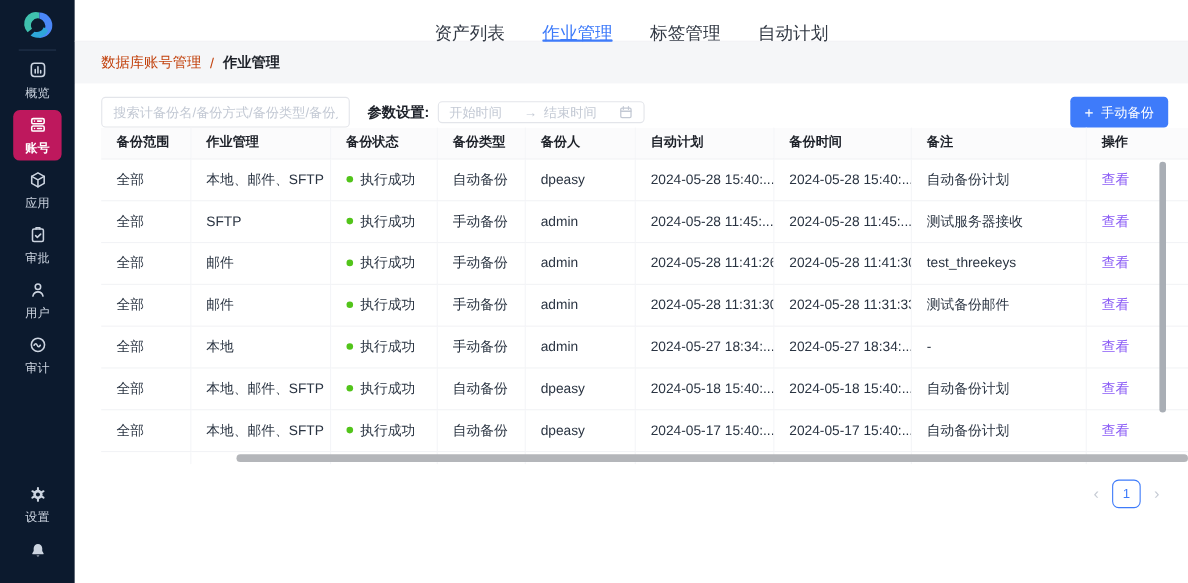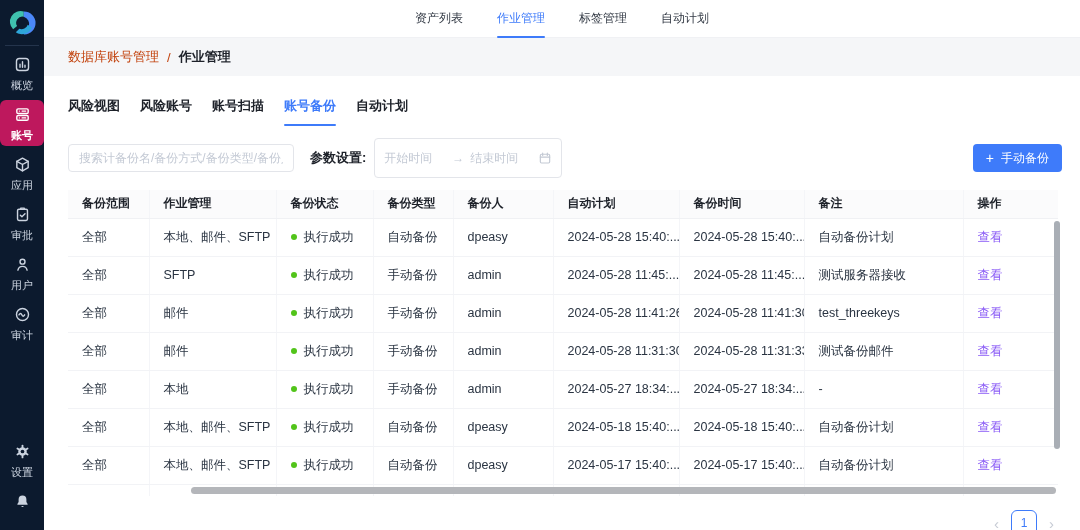--- a/index.html
+++ b/index.html
@@ -3,61 +3,61 @@
 <meta charset="utf-8">
 <style>
   * { box-sizing: border-box; }
   html,body { margin:0; padding:0; }
   body {
     width:1080px; height:530px; overflow:hidden; background:#fff;
     font-family:"Liberation Sans","DejaVu Sans",sans-serif;
     display:flex;
   }
   
-  .sidebar { width:44px; flex-shrink:0; background:#0c1a2e; display:flex; flex-direction:column; align-items:center; }
+  .sidebar { width:68px; flex-shrink:0; background:#0c1a2e; display:flex; flex-direction:column; align-items:center; }
   .logo { width:32px; height:32px; margin:7px 0 6px; }
   .side-divider { width:34px; height:1px; background:#24344c; }
   .side-item { width:44px; height:46px; margin-top:4px; border-radius:6px; display:flex; flex-direction:column; align-items:center; justify-content:center; gap:3px; cursor:pointer; }
   .side-item.active { background:#be185d;font-weight:bold; }
   .side-item .lbl { font-size:11px; line-height:1; color:#ccd4e0; }
   .side-item svg { width:17px; height:17px; }
   .side-spacer { flex:1; }
   .bell-btn { margin:10px 0 16px; cursor:pointer; }
   .bell-btn svg { width:17px; height:17px; }
   
   .main { flex:1; min-width:0; display:flex; flex-direction:column; }
   .topbar { height:38px; background:#fff; border-bottom:1px solid #f0f1f4; display:flex; align-items:center; justify-content:center; gap:30px; flex-shrink:0; }
-  .topnav-item { font-size:12px; color:#333a45; height:38px; line-height:38px; position:relative; cursor:pointer; padding:0 2px;font-family:Liberation Mono, monospace; }
+  .topnav-item { font-size:16px; color:#333a45; height:38px; line-height:38px; position:relative; cursor:pointer; padding:12px 2px; }
   .topnav-item.active { color:#3e7bfa; }
   .topnav-item.active::after { content:""; position:absolute; left:2px; right:2px; bottom:0; height:2px; background:#3e7bfa; border-radius:1px; }
   .breadcrumb { height:38px; background:#f5f6f8; display:flex; align-items:center; padding:0 24px; gap:8px; font-size:13px; flex-shrink:0; }
   .crumb-parent, .crumb-sep { color:#c2410c; }
   .crumb-parent { cursor:pointer; }
   .crumb-current { color:#1d2129; font-weight:700; }
   .content { flex:1; background:#fff; padding:0 18px 0 24px; display:flex; flex-direction:column; }
   
   .tabs { display:flex; gap:20px; margin-top:10px; height:40px; align-items:stretch; }
   .tab { font-size:13px; font-weight:600; color:#1d2129; position:relative; display:flex; align-items:center; cursor:pointer; }
   .tab.active { color:#3e7bfa; }
   .tab.active::after { content:""; position:absolute; bottom:0; left:0; right:0; height:2px; background:#3e7bfa; border-radius:1px; }
   
   .toolbar { display:flex; align-items:center; margin-top:12px; flex-shrink:0; }
   .search-input { width:226px; height:28px; border:1px solid #e3e5ea; border-radius:4px; padding:0 10px; font-size:12px; color:#333; outline:none; background:#fff; font-family:inherit; }
   .search-input::placeholder { color:#c3c9d4; }
   .date-label { margin-left:16px; font-size:13px; color:#1d2129; font-weight:600; }
-  .date-range { margin-left:8px; width:188px; height:40px; border:1px solid #e3e5ea; border-radius:4px; display:flex; align-items:center; padding:0 9px; gap:6px; cursor:pointer; background:#fff; }
+  .date-range { margin-left:8px; width:188px; height:20px; border:1px solid #e3e5ea; border-radius:4px; display:flex; align-items:center; padding:0 9px; gap:6px; cursor:pointer; background:#fff; }
   .date-ph { font-size:12px; color:#c3c9d4; flex:1; white-space:nowrap; }
   .date-arrow { font-size:12px; color:#c3c9d4; }
   .cal-icon { display:flex; }
   .cal-icon svg { width:14px; height:14px; }
   .toolbar-spacer { flex:1; }
   .primary-btn { height:28px; padding:0 13px; background:#3e7bfa; color:#fff; font-size:12px; border:none; border-radius:4px; display:flex; align-items:center; gap:7px; cursor:pointer; font-family:inherit; }
   .primary-btn .plus { font-size:14px; line-height:1; }
   
-  .table-wrap { position:relative; margin-top:12px; flex-shrink:0; }
+  .table-wrap { position:relative; margin-top:0; flex-shrink:0; }
   table { border-collapse:collapse; table-layout:fixed; width:990px; }
   th { background:#fbfbfc; font-size:12px; font-weight:700; color:#1d2129; text-align:left; padding:0 14px; height:28px; border-bottom:1px solid #f0f1f4; white-space:nowrap; overflow:hidden; }
   td { font-size:12.5px; color:#2a3442; padding:0 14px; height:38px; border-bottom:1px solid #f2f3f6; white-space:nowrap; overflow:hidden; }
   th:not(:last-child), td:not(:last-child) { border-right:1px solid #f4f5f8; }
   tr.partial td { height:12px; border-bottom:none; }
   .dot { display:inline-block; width:6px; height:6px; border-radius:50%; background:#52c41a; margin-right:7px; vertical-align:middle; }
   .view-link { color:#8b5cf6; cursor:pointer; }
   .vscrollbar { position:absolute; top:31px; right:2px; width:6px; height:228px; background:#a9aeb5; border-radius:3px; cursor:pointer; }
   .hscrollbar { position:absolute; bottom:2px; left:123px; width:865px; height:7px; background:#b4b6ba; border-radius:4px; cursor:pointer; }
   
@@ -180,27 +180,20 @@
   </header>
 
   <div class="breadcrumb">
     <span class="crumb-parent">数据库账号管理</span>
     <span class="crumb-sep">/</span>
     <span class="crumb-current">作业管理</span>
   </div>
 
   <div class="content">
 
-    <div class="tabs">
-      <div class="tab">风险视图</div>
-      <div class="tab">风险账号</div>
-      <div class="tab">账号扫描</div>
-      <div class="tab active">账号备份</div>
-      <div class="tab">自动计划</div>
-    </div>
 
     <div class="toolbar">
       <input class="search-input" placeholder="搜索计备份名/备份方式/备份类型/备份人" style="">
       <span class="date-label">参数设置:</span>
       <div class="date-range">
         <span class="date-ph">开始时间</span>
         <span class="date-arrow">→</span>
         <span class="date-ph">结束时间</span>
         <span class="cal-icon">
           <svg viewBox="0 0 24 24" fill="none" stroke="#c3c9d4" stroke-width="2" stroke-linecap="round">

